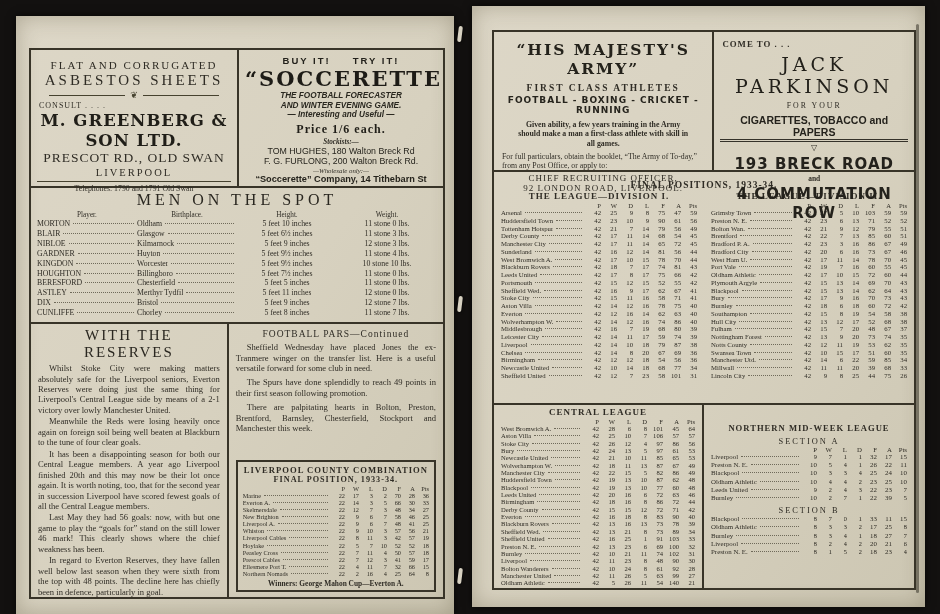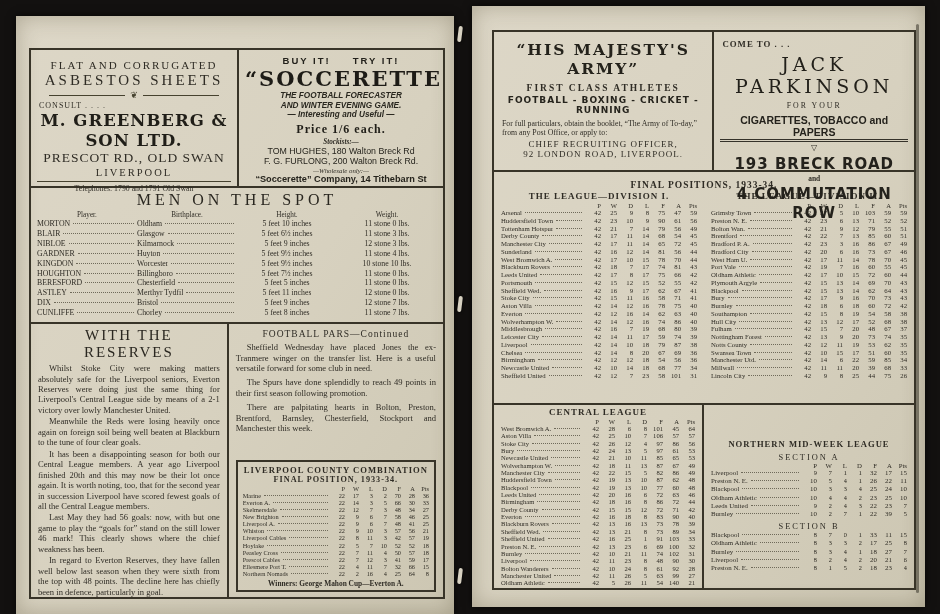--- a/index.html
+++ b/index.html
@@ -101,21 +101,21 @@
   .stats-top{display:flex;flex:0 0 auto;height:212px}
   .half{width:50%;padding:0 7px;min-width:0}
   .lg-title{text-align:center;font-size:9px;font-weight:bold;letter-spacing:1px;margin-bottom:1px}
   .lg th{font-size:6.6px}
   .lg td{font-size:6.75px;line-height:7.75px}
   .lg th.num,.lg td.num{width:16px}
   .stats-hr{border-top:2px solid #383428;flex:0 0 auto}
   .stats-bottom{display:flex;flex:1 1 auto;min-height:0}
   .half.central{border-right:2px solid #383428;padding-top:2px}
   .lg.central-t td{font-size:6.6px;line-height:7.35px}
-  .half.northern{padding-top:34px}
+  .half.northern{padding-top:18px}
   .nw-title{text-align:center;font-size:8.6px;font-weight:bold;letter-spacing:1px}
   .nw-sec{text-align:center;font-size:8.4px;letter-spacing:2px;margin-top:4px}
   .nw th{font-size:6.8px}
   .nw td{font-size:6.9px;line-height:8.2px}
   .nw th.num,.nw td.num{width:15px}
 
   
   .stitch{position:absolute;left:458px;width:4px;height:16px;background:#d8d2c2;border-radius:2px;transform:rotate(7deg);box-shadow:0 0 3px rgba(0,0,0,.8)}
   .stitch.s1{top:26px}.stitch.s2{top:296px}.stitch.s3{top:568px}
   .edge{position:absolute;right:6px;top:18px;bottom:14px;width:3px;background:#454135;border-radius:2px;opacity:.6}
@@ -980,20 +980,21 @@
 
 <div class="page right">
   <div class="edge"></div>
   <div class="frame">
 
     <div class="ads-row">
       <div class="ad" style="width:52%">
         <div class="a-title">“HIS MAJESTY'S ARMY”</div>
         <div class="a-s1">FIRST CLASS ATHLETES</div>
         <div class="a-s2">FOOTBALL - BOXING - CRICKET - RUNNING</div>
+        <div class="a-p1">Given ability, a few years training in the Army should make a man a first-class athlete with skill in all games.</div>
         <div class="a-p2">For full particulars, obtain the booklet, “The Army of To-day,” from any Post Office, or apply to:</div>
         <div class="a-off">CHIEF RECRUITING OFFICER,</div>
         <div class="a-addr">92 LONDON ROAD, LIVERPOOL.</div>
       </div>
       <div class="ad" style="width:48%">
         <div class="p-come">COME TO . . .</div>
         <div class="p-name">JACK PARKINSON</div>
         <div class="p-for">FOR YOUR</div>
         <div class="p-cig">CIGARETTES, TOBACCO and PAPERS</div>
         <div class="p-shield">▽</div>

